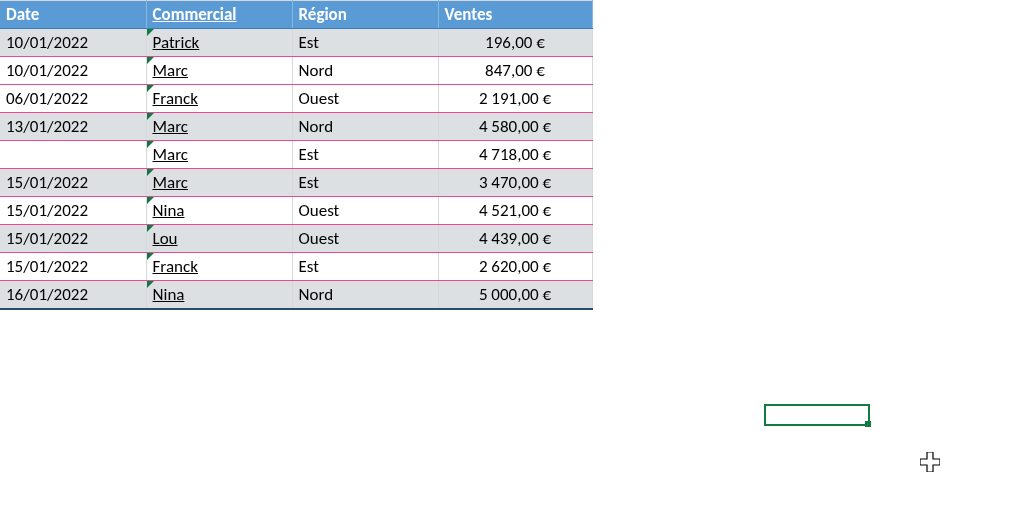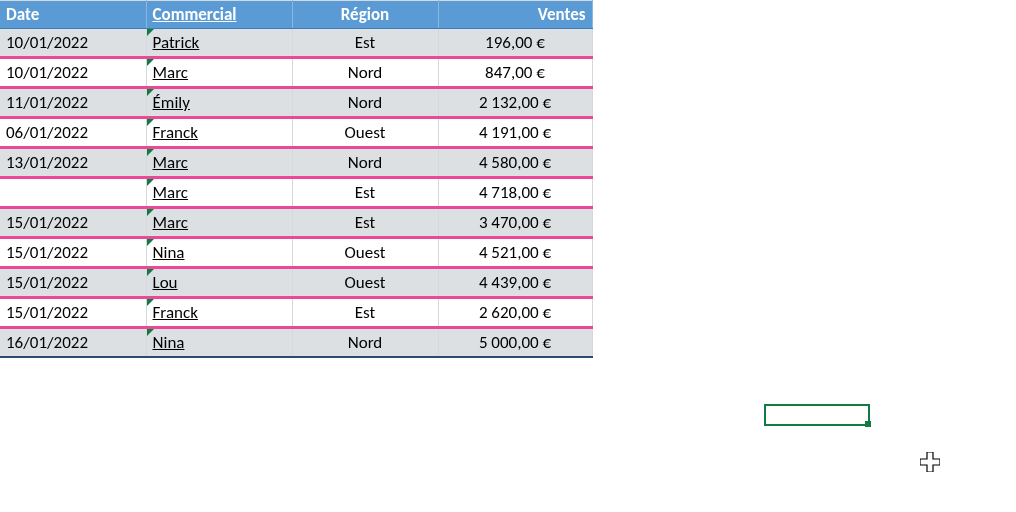--- a/index.html
+++ b/index.html
@@ -44,30 +44,30 @@
     background: #5b9bd5;
     color: #ffffff;
     font-weight: bold;
     border-right: 1px solid #87b8e0;
     border-top: 1px solid #d5d8dc;
     border-bottom: 1px solid #3f7db8;
   }
 
   .col-date     { width: 146px; }
   .col-comm     { width: 146px; text-decoration: underline; }
-  .col-region   { width: 146px; text-align: center; }
+  .col-region   { width: 146px; }
   .col-ventes   { width: 154px; text-align: center; }
 
-  th.col-ventes { text-align: right; }
+  th.col-ventes { text-align: left; }
 
   tbody tr.band-a td { background: #dce0e3; }
   tbody tr.band-b td { background: #ffffff; }
 
   tbody tr td {
-    border-bottom: 3px solid #ec4899;
+    border-bottom: 1px solid #ec4899;
   }
 
   tbody tr:first-child td {
     border-top: 1px solid #b9bfc4;
   }
 
   tbody tr:last-child td {
     border-bottom: 2px solid #2a4b6b;
   }
 
@@ -141,31 +141,25 @@
           <td class="col-comm tri">Patrick</td>
           <td class="col-region">Est</td>
           <td class="col-ventes">196,00 €</td>
         </tr>
         <tr class="band-b">
           <td class="col-date">10/01/2022</td>
           <td class="col-comm tri">Marc</td>
           <td class="col-region">Nord</td>
           <td class="col-ventes">847,00 €</td>
         </tr>
-        <tr class="band-a">
-          <td class="col-date">11/01/2022</td>
-          <td class="col-comm tri">Émily</td>
-          <td class="col-region">Nord</td>
-          <td class="col-ventes">2 132,00 €</td>
-        </tr>
         <tr class="band-b">
           <td class="col-date">06/01/2022</td>
           <td class="col-comm tri">Franck</td>
           <td class="col-region">Ouest</td>
-          <td class="col-ventes">4 191,00 €</td>
+          <td class="col-ventes">2 191,00 €</td>
         </tr>
         <tr class="band-a">
           <td class="col-date">13/01/2022</td>
           <td class="col-comm tri">Marc</td>
           <td class="col-region">Nord</td>
           <td class="col-ventes">4 580,00 €</td>
         </tr>
         <tr class="band-b">
           <td class="col-date"></td>
           <td class="col-comm tri">Marc</td>

